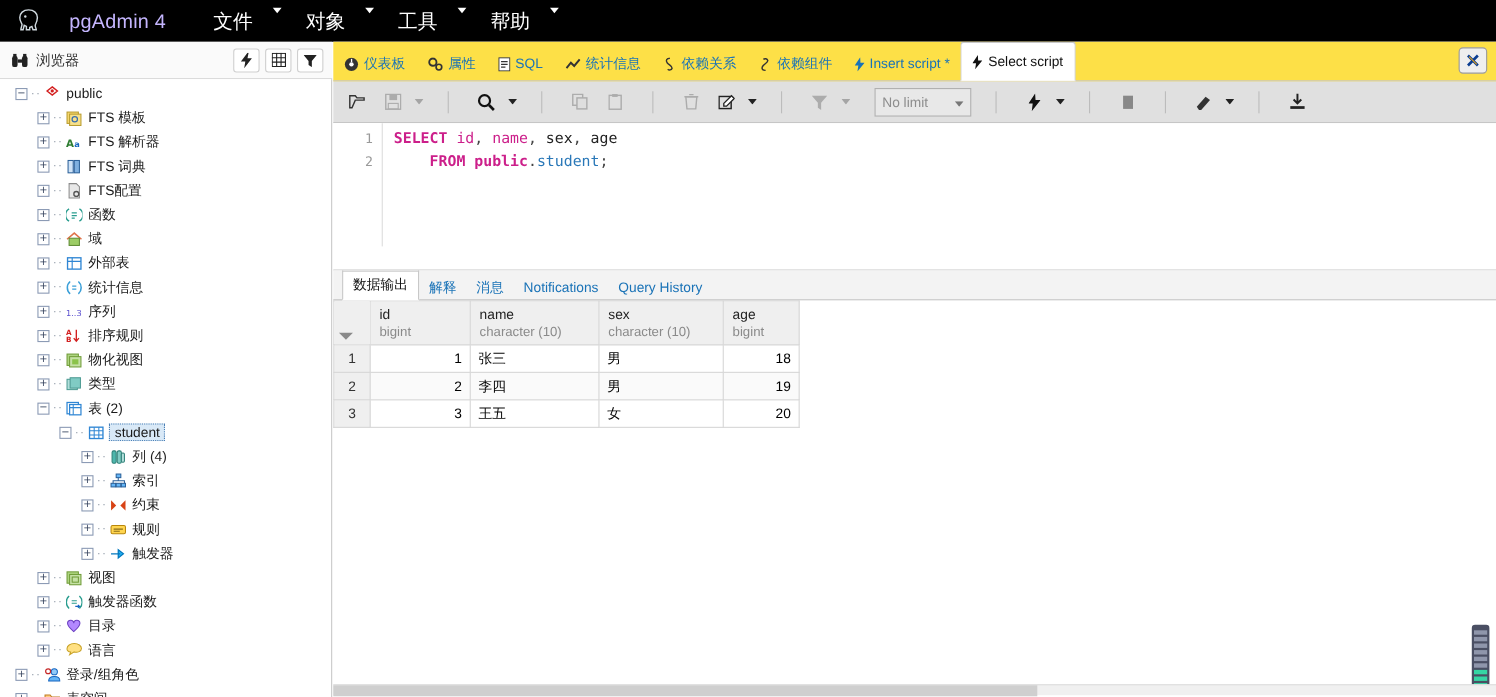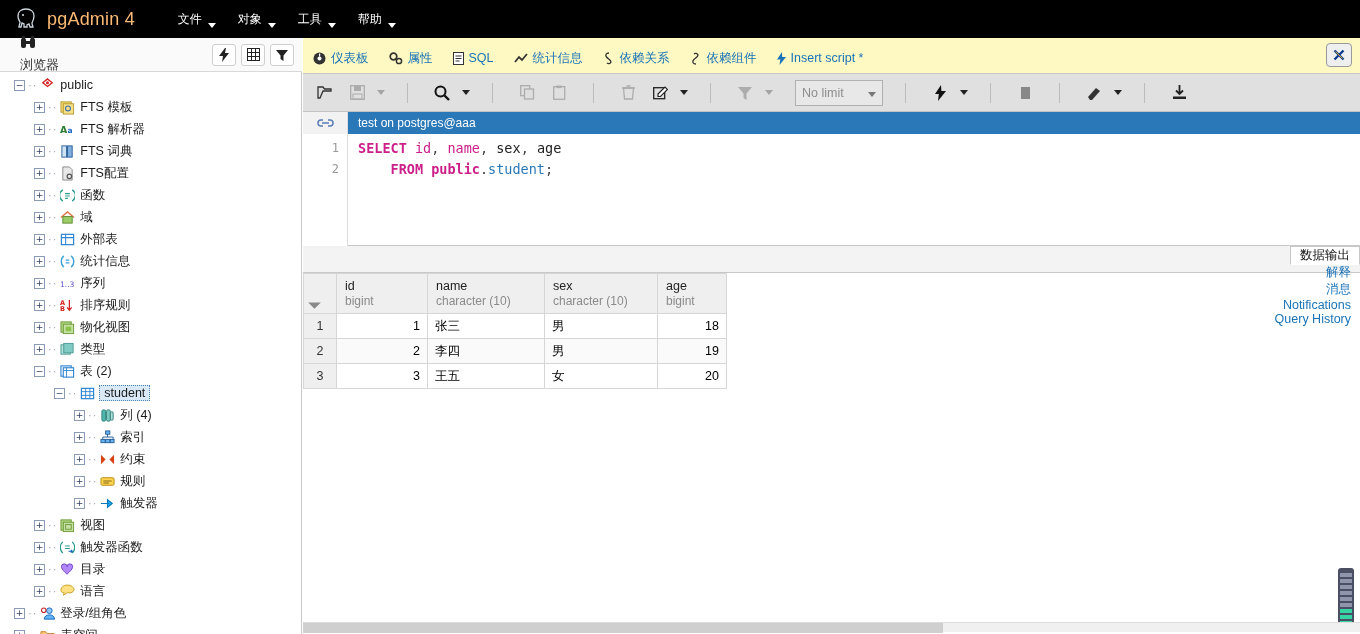--- a/index.html
+++ b/index.html
@@ -12,35 +12,35 @@
   }
   #app { position:relative; width:1360px; height:634px; }
 
   
   .menubar {
     position:absolute; left:0; top:0; width:1360px; height:38px;
     background:#000000; display:flex; align-items:center;
   }
   .brand { display:flex; align-items:center; gap:9px; padding-left:14px; }
   .brand-logo { width:24px; height:24px; }
-  .brand-name { color:#fdba74; font-size:18px; letter-spacing:.2px; }
+  .brand-name { color:#c4b5fd; font-size:18px; letter-spacing:.2px;margin-left:16px; }
   .menu-items { display:flex; align-items:center; margin-left:34px; gap:4px; }
   .menu-item {
-    color:#ffffff; font-size:12px; padding:5px 9px;
-    display:flex; align-items:flex-end; gap:6px; cursor:default;
+    color:#ffffff; font-size:18px; padding:5px 9px;
+    display:flex; align-items:flex-start; gap:18px; cursor:default;
   }
   .caret-d { width:0;height:0;border-left:4px solid transparent;border-right:4px solid transparent;border-top:5px solid #ffffff; display:inline-block; }
 
   
   .browser-header {
     position:absolute; left:0; top:38px; width:302px; height:34px;
     background:#fafafa; border-bottom:1px solid #d8d8d8;
     display:flex; align-items:center;
   }
-  .browser-title { font-size:13px; color:#333; display:flex; align-items:flex-start; gap:7px; padding-left:20px;flex-direction:column;}
+  .browser-title { font-size:13px; color:#333; display:flex; align-items:center; gap:7px; padding-left:10px;}
   .bh-btns { margin-left:auto; display:flex; gap:5px; padding-right:8px; }
   .bh-btn {
     width:24px; height:22px; background:#ffffff; border:1px solid #cfcfcf; border-radius:3px;
     display:flex; align-items:center; justify-content:center; cursor:pointer;
   }
 
   .browser-body {
     position:absolute; left:0; top:72px; width:302px; height:562px;
     background:#ffffff; border-right:1px solid #c9c9c9; overflow:hidden;
   }
@@ -73,21 +73,21 @@
     position:absolute; left:0; top:264px; width:14px; height:268px;
     background:#c2c2c2; cursor:pointer;
   }
 
   
   .main {
     position:absolute; left:303px; top:38px; width:1057px; height:596px;
     background:#ffffff;
   }
   .tabbar {
-    position:relative; height:36px; background:#fef9c3; border-bottom:1px solid #c8c8c8;
+    position:relative; height:36px; background:#fde047; border-bottom:1px solid #c8c8c8;
     display:flex; align-items:flex-end;
   }
   .tab {
     height:30px; display:flex; align-items:center; gap:5px; padding:0 10px;
     font-size:12.5px; color:#1a73b7; cursor:pointer; white-space:nowrap;
   }
   .tab.active {
     background:#ffffff; color:#111; height:36px; border:1px solid #c8c8c8;
     border-bottom:1px solid #ffffff; margin-bottom:-1px; border-radius:3px 3px 0 0;
   }
@@ -145,21 +145,21 @@
   .kw { color:#cc1f8a; font-weight:bold; }
   .col { color:#222222; }
   .colhl { color:#cc1f8a; }
   .sch { color:#2a78b8; }
   .pun { color:#444444; }
 
   
   .results { position:relative; height:386px; background:#ffffff; }
   .res-tabs {
     height:27px; background:#f3f3f3; border-bottom:1px solid #c8c8c8;
-    display:flex; align-items:flex-end; padding-left:8px;flex-direction:column;
+    display:flex; align-items:flex-end; padding-left:8px;
   }
   .rtab {
     height:22px; padding:0 9px; font-size:12.5px; color:#1a73b7;
     display:flex; align-items:center; cursor:pointer;
   }
   .rtab.active {
     background:#ffffff; color:#111; height:27px; border:1px solid #c8c8c8;
     border-bottom:1px solid #ffffff; margin-bottom:-1px;
   }
   .grid { border-collapse:collapse; font-size:12.5px; table-layout:fixed; }
@@ -566,20 +566,26 @@
           <path d="M6 12C3 12 2 10 3.5 8S8 5 8 3a2.5 2.5 0 00-4-1" fill="none" stroke="#333" stroke-width="1.3"></path>
         </svg>
         <span>依赖组件</span>
       </div>
       <div class="tab">
         <svg width="9" height="13" viewBox="0 0 9 13">
           <path d="M5 0L0 7.5h3.3L2.5 13 9 5H5.2L5 0z" fill="#1a73b7"></path>
         </svg>
         <span>Insert script *</span>
       </div>
+      <div class="tab active">
+        <svg width="9" height="13" viewBox="0 0 9 13">
+          <path d="M5 0L0 7.5h3.3L2.5 13 9 5H5.2L5 0z" fill="#111"></path>
+        </svg>
+        <span>Select script</span>
+      </div>
       <div class="tabclose">
         <svg width="12" height="12" viewBox="0 0 12 12">
           <path d="M1.5 1.5l9 9M10.5 1.5l-9 9" stroke="#0b3d91" stroke-width="2.4"></path>
           <path d="M2.5 2.5l7 7" stroke="#e8a317" stroke-width="1"></path>
         </svg>
       </div>
     </div>
 
     <div class="sqltoolbar">
       <div class="tb-grp">
@@ -706,30 +712,20 @@
       <div class="tb-sep"></div>
       <div class="tb-btn">
         <svg width="15" height="15" viewBox="0 0 15 15">
             <path d="M7.5 0v8M4 5.5l3.5 3.5L11 5.5" stroke="#222" stroke-width="1.8" fill="none"></path>
             <rect x="1" y="11.5" width="13" height="2.5" fill="#222"></rect>
           </svg>
       </div>
     </div>
 
     <div class="editor-wrap">
-      <div class="conn-row">
-        <div class="conn-gutter">
-          <svg width="17" height="14" viewBox="0 0 17 14">
-            <path d="M6 4h-2a3 3 0 000 6h2M11 4h2a3 3 0 010 6h-2M5 7h7" fill="none" stroke="#5a7fb5" stroke-width="1.5"></path>
-          </svg>
-        </div>
-        <div class="conn-bar">
-          <span>test on postgres@aaa</span>
-        </div>
-      </div>
       <div class="code-area">
         <div class="gutter">
           <div>1</div>
           <div>2</div>
         </div>
         <div class="code"><span class="kw">SELECT</span> <span class="colhl">id</span><span class="pun">, </span><span class="colhl">name</span><span class="pun">, </span><span class="col">sex</span><span class="pun">, </span><span class="col">age</span>
     <span class="kw">FROM</span> <span class="kw">public</span><span class="pun">.</span><span class="sch">student</span><span class="pun">;</span></div>
       </div>
     </div>
 

